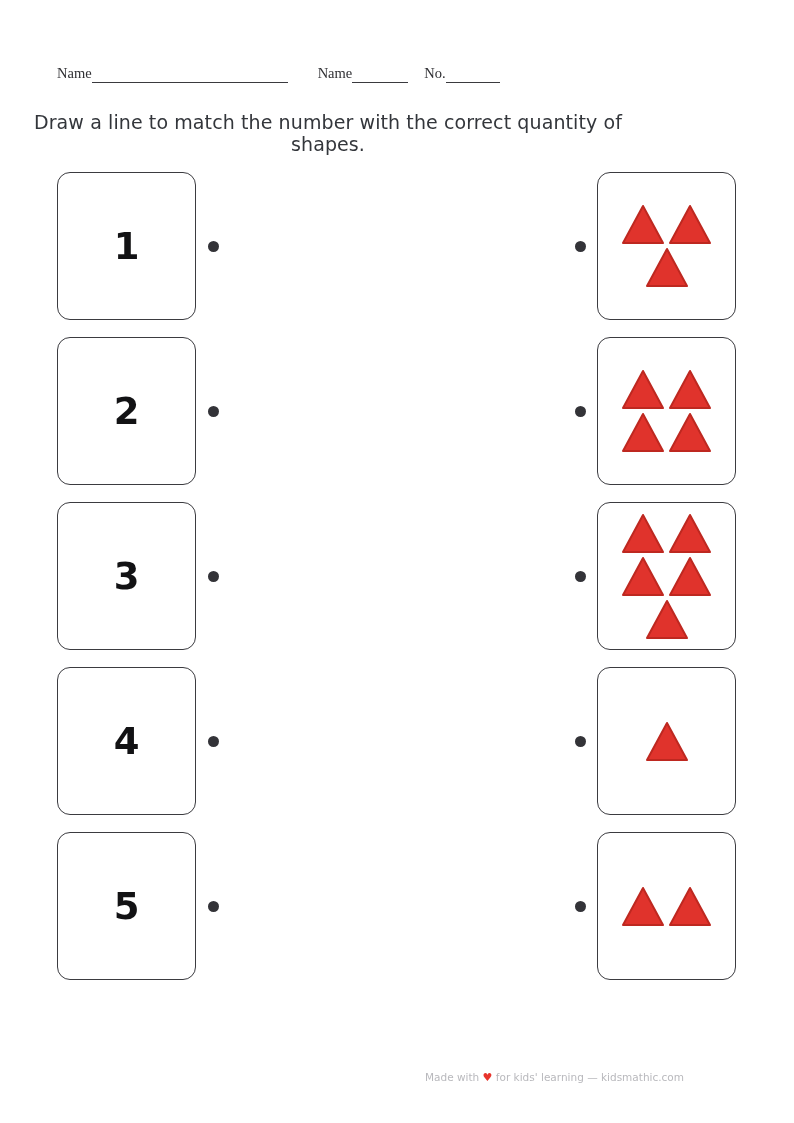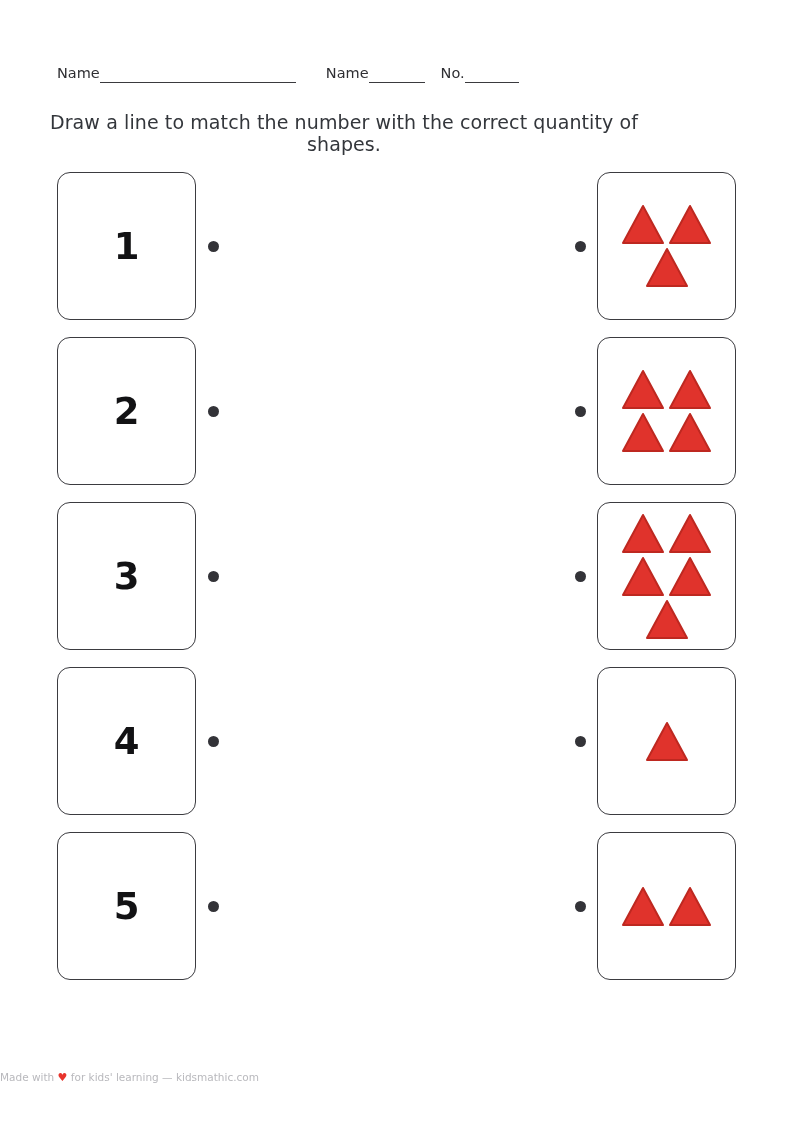--- a/index.html
+++ b/index.html
@@ -18,20 +18,21 @@
   
   .header-row {
     position: absolute;
     left: 57px;
     top: 66px;
     width: 718px;
     display: flex;
     align-items: center;
     font-size: 14.5px;
     color: #2f2f33;
+    font-family: Liberation Serif, serif;
   }
   .field {
     display: flex;
     align-items: flex-end;
     white-space: nowrap;
   }
   .field-label {
     font-size: 14.5px;
     color: #2f2f33;
     line-height: 1;
@@ -52,21 +53,20 @@
   
   .instruction {
     position: absolute;
     left: 0;
     top: 111px;
     width: 656px;
     text-align: center;
     font-size: 19px;
     color: #33363b;
     letter-spacing: 0.1px;
-    padding-left: 16px;
   }
 
   
   .board {
     position: absolute;
     left: 0;
     top: 172px;
     width: 794px;
   }
   .row {
@@ -133,21 +133,21 @@
     position: relative;
   }
   .tri svg { display: block; }
 
   
   .footer {
     position: absolute;
     left: 0;
     top: 1070px;
     width: 684px;
-    text-align: left;
+    text-align: right;
     font-size: 10.5px;
     color: #b9b9bd;
   }
   .footer .heart {
     color: #e8342c;
     font-size: 11px;
   }
   .footer span { vertical-align: middle; }
 </style>
 </head>

